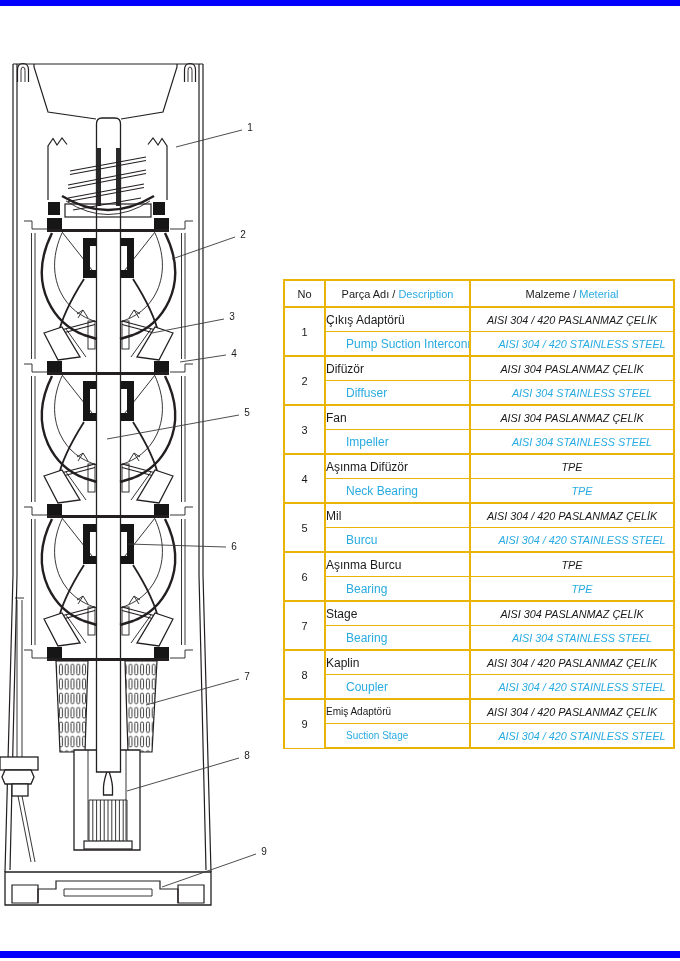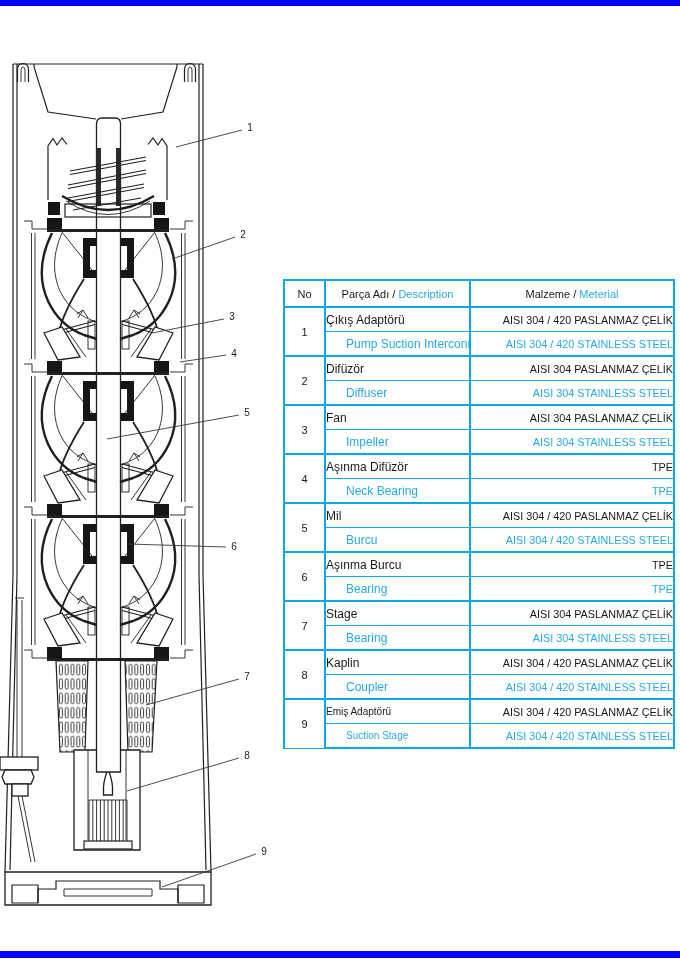--- a/index.html
+++ b/index.html
@@ -21,33 +21,33 @@
   .wht{fill:#ffffff;stroke:#231f20;stroke-width:1.3;}
   .ld{stroke:#3a3a3a;stroke-width:0.9;fill:none;}
   .num{font-family:"Liberation Sans",sans-serif;font-size:10px;fill:#1a1a1a;}
 
   
   #parts{
     position:absolute;left:283px;top:279px;width:390px;
     border-collapse:collapse;table-layout:fixed;background:#fff;
   }
   #parts th,#parts td{
-    border:2px solid #0ea5e9;overflow:hidden;white-space:nowrap;
+    border:2px solid #eab308;overflow:hidden;white-space:nowrap;
     padding:0;vertical-align:middle;
   }
   #parts th{height:25px;font-weight:normal;font-size:11px;text-align:center;}
   #parts tr.t td,#parts tr.e td{height:23px;}
   #parts tr.t td{border-bottom-width:1px;margin-top:9px;}
   #parts tr.e td{border-top-width:1px;padding-left:20px;}
   .col-no{width:41px;}
   .col-nm{width:145px;}
   .col-mt{width:204px;}
   td.no{text-align:center;font-size:11px;}
   td.nm{text-align:left;padding-left:6px;font-size:12px;}
-  td.mt{text-align:right;padding-left:7px;font-size:10.8px;}
+  td.mt{text-align:center;padding-left:7px;font-size:10.8px;font-style:italic;}
   .en{color:#29abe2;}
   td.sm{font-size:10px;}
 </style>
 </head>
 <body>
 
 <div id="topbar" class="bar"></div>
 
 <svg id="pump" width="283" height="961" viewBox="0 0 283 961" xmlns="http://www.w3.org/2000/svg">
   <defs>

